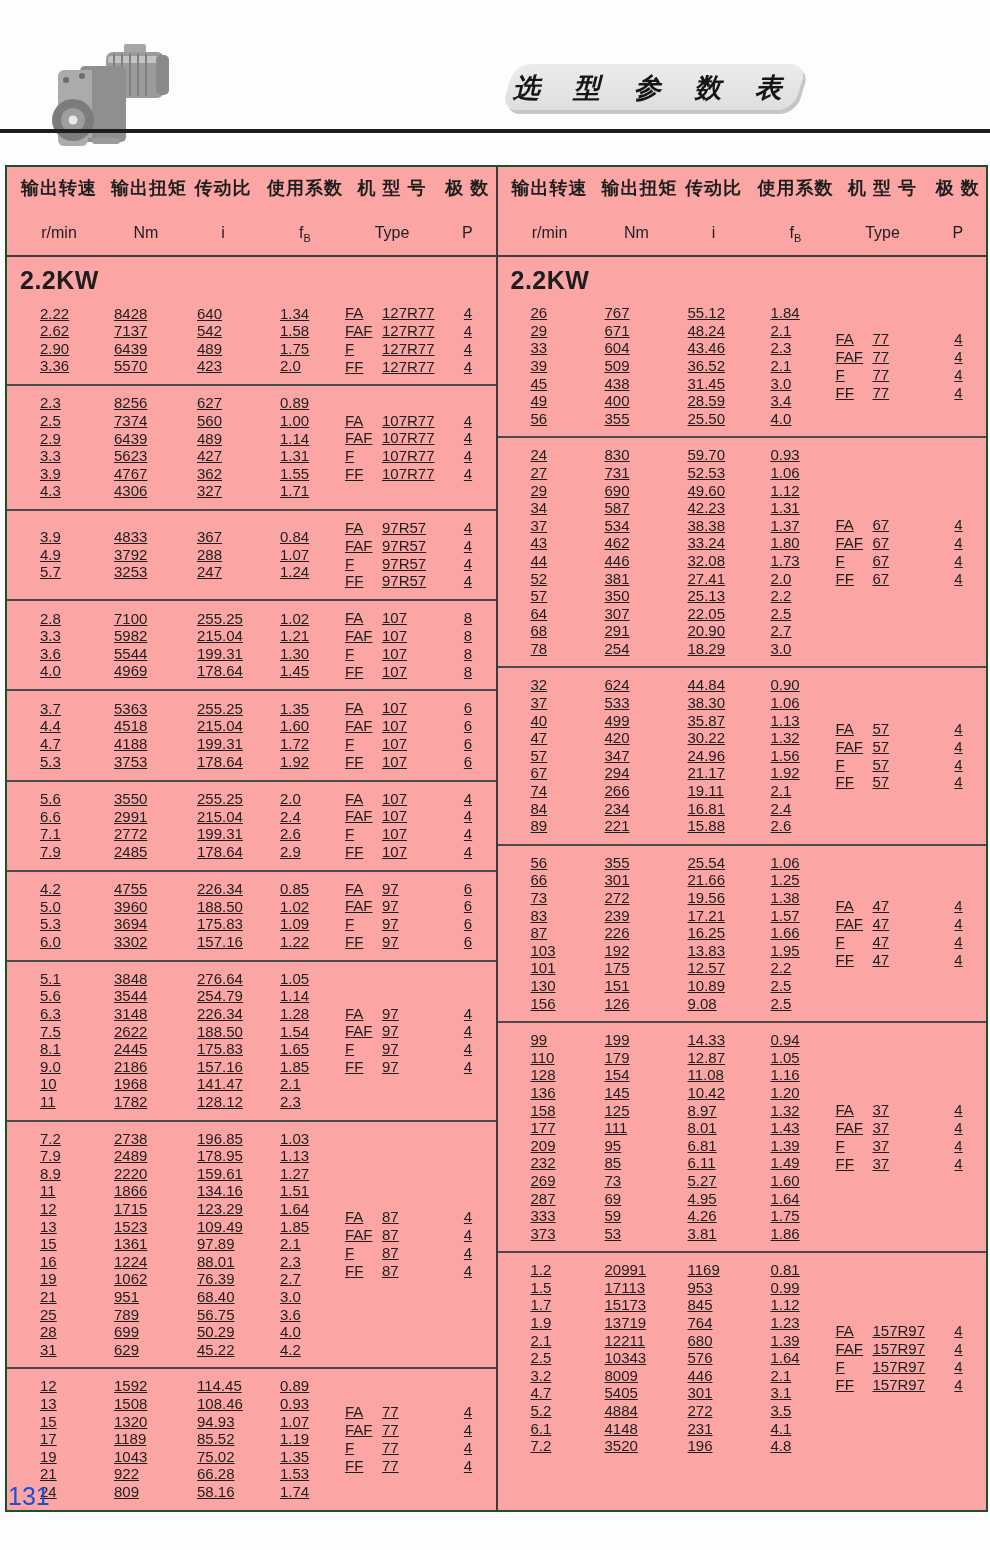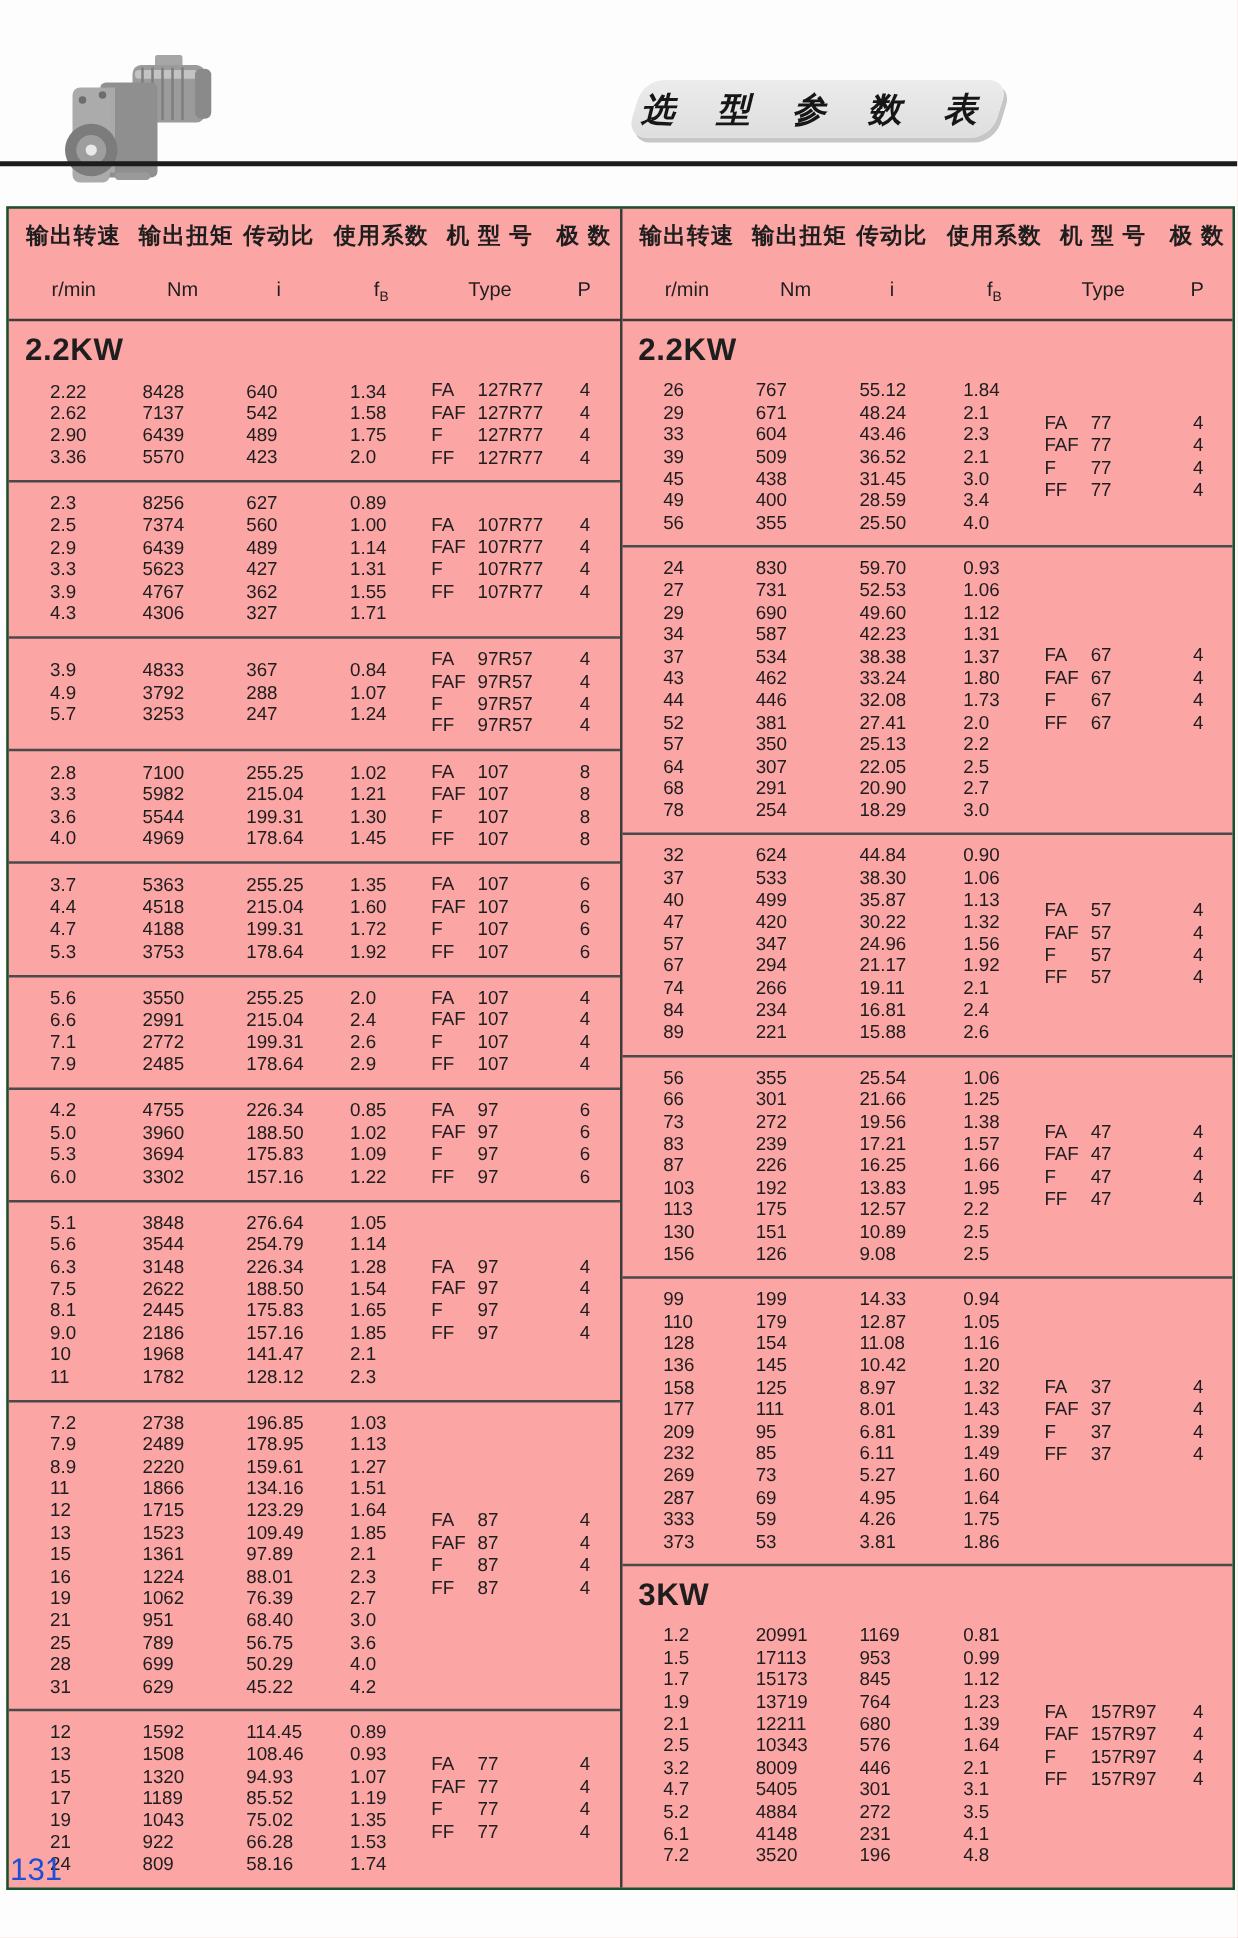--- a/index.html
+++ b/index.html
@@ -21,21 +21,21 @@
 
   .thead{display:grid;grid-template-columns:104px 70px 84px 80px 94px 1fr;padding:9px 0 11px;border-bottom:2px solid #3c3c3c;}
   .hc{text-align:center;white-space:nowrap;}
   .zh{font-size:18px;font-weight:600;letter-spacing:1px;}
   .en{font-size:16px;margin-top:24px;}
   .sub{font-size:11px;}
 
   .section + .section{border-top:2px solid #4a4a4a;}
   .sec-title{font-size:25px;font-weight:bold;padding:9px 0 1px 13px;letter-spacing:.5px;}
 
-  .block{display:flex;align-items:center;padding:8px 0 9px;}
+  .block{display:flex;align-items:center;padding:8px 0 9px;text-decoration:underline;}
   .block + .block{border-top:2px solid #4a4a4a;}
   .nums{width:338px;flex:none;}
   .nrow{display:grid;grid-template-columns:104px 70px 84px 80px;font-size:15px;line-height:17.6px;white-space:nowrap;}
   .c1{padding-left:33px;} .c2{padding-left:3px;} .c3{padding-left:16px;} .c4{padding-left:15px;}
   .types{flex:1;display:flex;flex-direction:column;}
   .trow{display:flex;font-size:15px;line-height:17.8px;white-space:nowrap;}
   .tm{width:37px;flex:none;}
   .ts{flex:1;}
   .tp{width:55px;flex:none;text-align:center;}
 
@@ -1018,21 +1018,21 @@
                 <span class="c c3">16.25</span>
                 <span class="c c4">1.66</span>
               </div>
               <div class="nrow">
                 <span class="c c1">103</span>
                 <span class="c c2">192</span>
                 <span class="c c3">13.83</span>
                 <span class="c c4">1.95</span>
               </div>
               <div class="nrow">
-                <span class="c c1">113</span>
+                <span class="c c1">101</span>
                 <span class="c c2">175</span>
                 <span class="c c3">12.57</span>
                 <span class="c c4">2.2</span>
               </div>
               <div class="nrow">
                 <span class="c c1">130</span>
                 <span class="c c2">151</span>
                 <span class="c c3">10.89</span>
                 <span class="c c4">2.5</span>
               </div>
@@ -1159,21 +1159,20 @@
               </div>
               <div class="trow">
                 <span class="tm">FF</span>
                 <span class="ts">37</span>
                 <span class="tp">4</span>
               </div>
             </div>
           </div>
         </div>
         <div class="section">
-          <div class="sec-title">3KW</div>
           <div class="block">
             <div class="nums">
               <div class="nrow">
                 <span class="c c1">1.2</span>
                 <span class="c c2">20991</span>
                 <span class="c c3">1169</span>
                 <span class="c c4">0.81</span>
               </div>
               <div class="nrow">
                 <span class="c c1">1.5</span>

